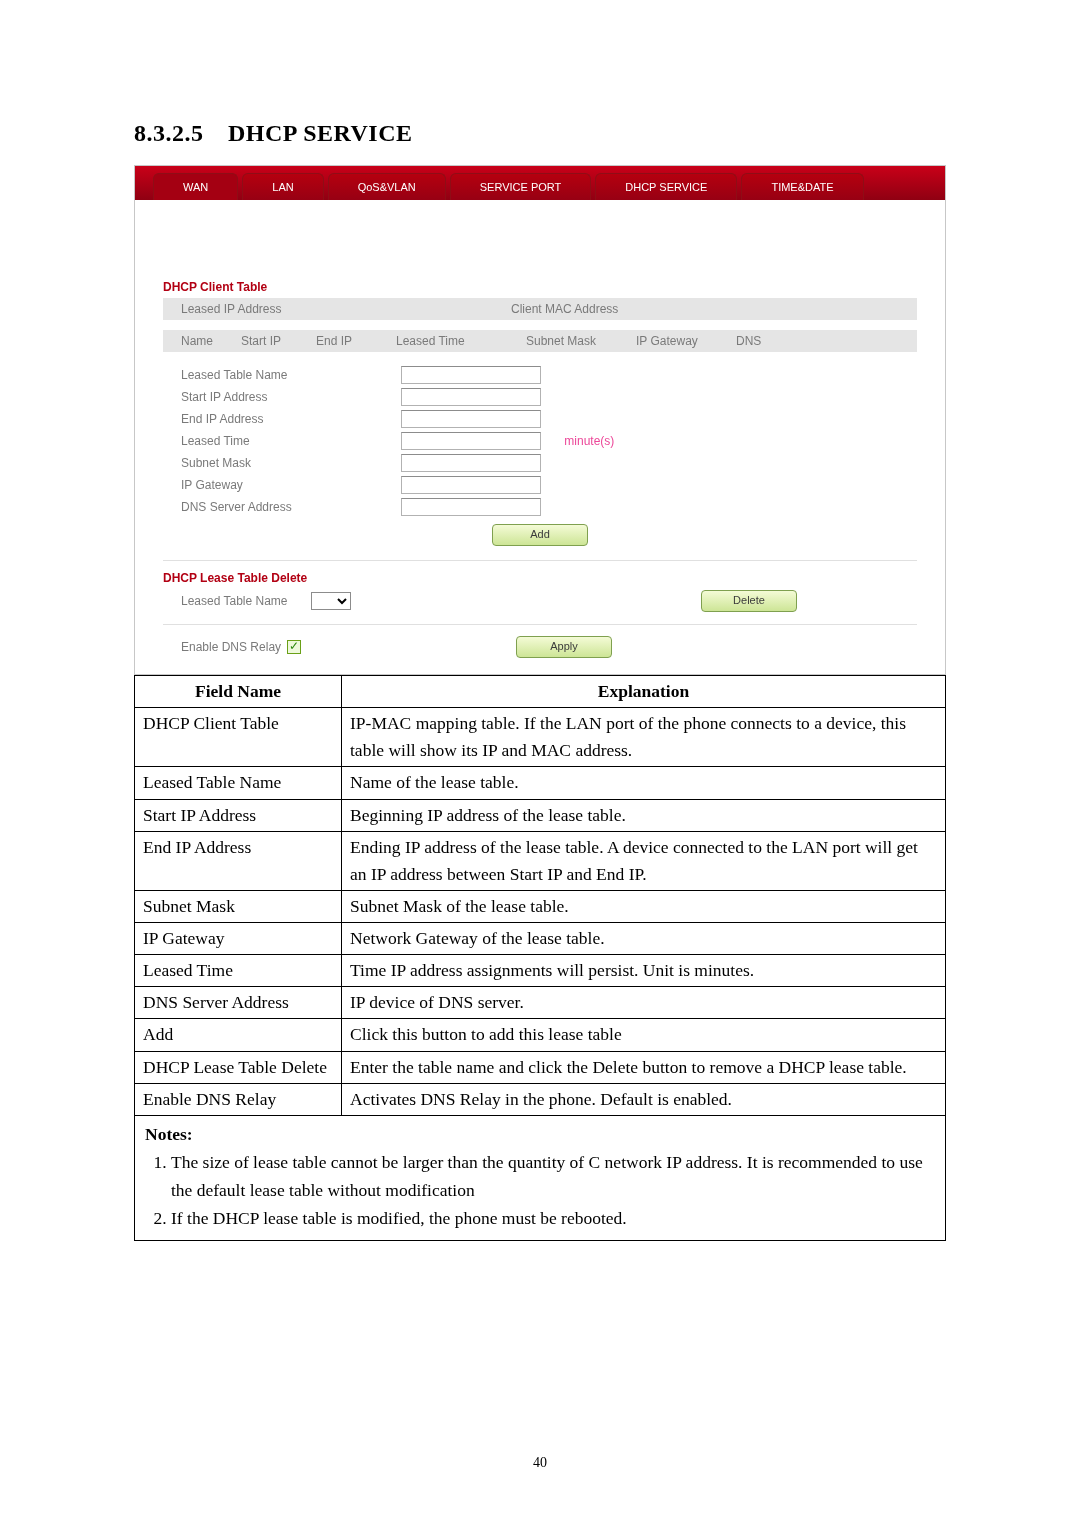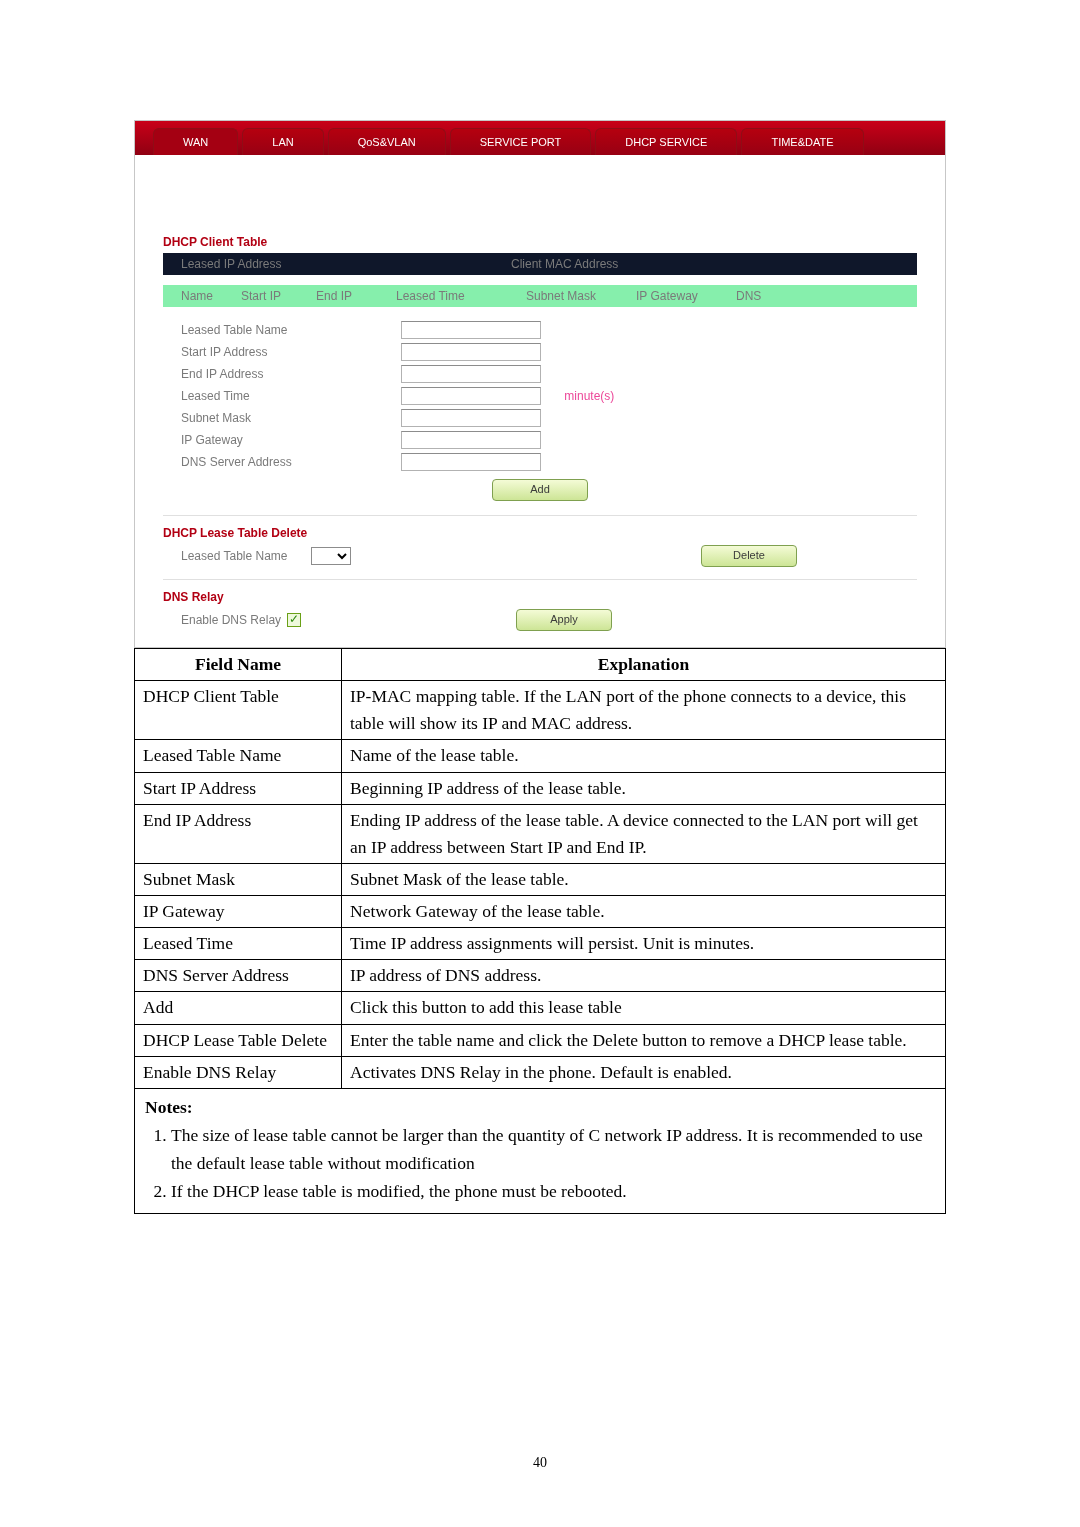--- a/index.html
+++ b/index.html
@@ -126,27 +126,27 @@
   .center-row { text-align: center; padding: 6px 0 10px 0; }
   .hdrcols {
     display: flex;
     padding-left: 18px;
     color: #7a7a7a;
     font-size: 12px;
     gap: 0;
   }
   .leasehdr span { display: inline-block; }
   .sep { border-bottom: 1px solid #e0e0e0; margin: 4px 0 10px 0; }
-  .shaded { background: #86efac; }
+  .shaded { background: #e5e5e5; }
   .clientrow {
     display: flex;
     padding: 4px 0 4px 18px;
     color: #7a7a7a;
     font-size: 12px;
-    background: #0f172a;
+    background: #e5e5e5;
   }
   .clientrow .c1 { flex: 0 0 330px; }
   .clientrow .c2 { flex: 1; }
   .checkbox {
     display: inline-block;
     width: 14px; height: 14px;
     border: 1px solid #6aa017;
     background: #eef9dc;
     position: relative;
     vertical-align: middle;
@@ -196,20 +196,24 @@
     text-align: center;
     font-family: "Times New Roman", serif;
     font-size: 14px;
   }
 </style>
 </head>
 <body>
 
 <div class="page">
 
+  <h2 class="section-heading">
+    <span class="section-num">8.3.2.5</span>
+    <span>DHCP SERVICE</span>
+  </h2>
 
   <div class="shot">
     <div class="tabbar">
       <div class="tab active">WAN</div>
       <div class="tab">LAN</div>
       <div class="tab">QoS&amp;VLAN</div>
       <div class="tab">SERVICE PORT</div>
       <div class="tab">DHCP SERVICE</div>
       <div class="tab">TIME&amp;DATE</div>
     </div>
@@ -276,21 +280,20 @@
         <div class="ctl" style="flex:0 0 auto">
           <select class="selectin"></select>
         </div>
         <div style="flex:1"></div>
         <div style="flex:0 0 auto; margin-right:120px;">
           <span class="btn">Delete</span>
         </div>
       </div>
       <div class="sep"></div>
 
-      <div class="group-title">DNS Relay</div>
       <div class="row" style="padding-bottom:6px;">
         <div class="lbl" style="width:130px;flex:0 0 130px; display:flex; align-items:center; gap:6px;">
           <span>Enable DNS Relay</span>
           <span class="checkbox"></span>
         </div>
         <div style="flex:1; text-align:center">
           <span class="btn">Apply</span>
         </div>
         <div style="flex:0 0 100px"></div>
       </div>
@@ -328,21 +331,21 @@
         <tr>
           <td class="fn">IP Gateway</td>
           <td>Network Gateway of the lease table.</td>
         </tr>
         <tr>
           <td class="fn">Leased Time</td>
           <td>Time IP address assignments will persist. Unit is minutes.</td>
         </tr>
         <tr>
           <td class="fn">DNS Server Address</td>
-          <td>IP address of DNS address.</td>
+          <td>IP device of DNS server.</td>
         </tr>
         <tr>
           <td class="fn">Add</td>
           <td>Click this button to add this lease table</td>
         </tr>
         <tr>
           <td class="fn">DHCP Lease Table Delete</td>
           <td>Enter the table name and click the Delete button to remove a DHCP lease table.</td>
         </tr>
         <tr>

